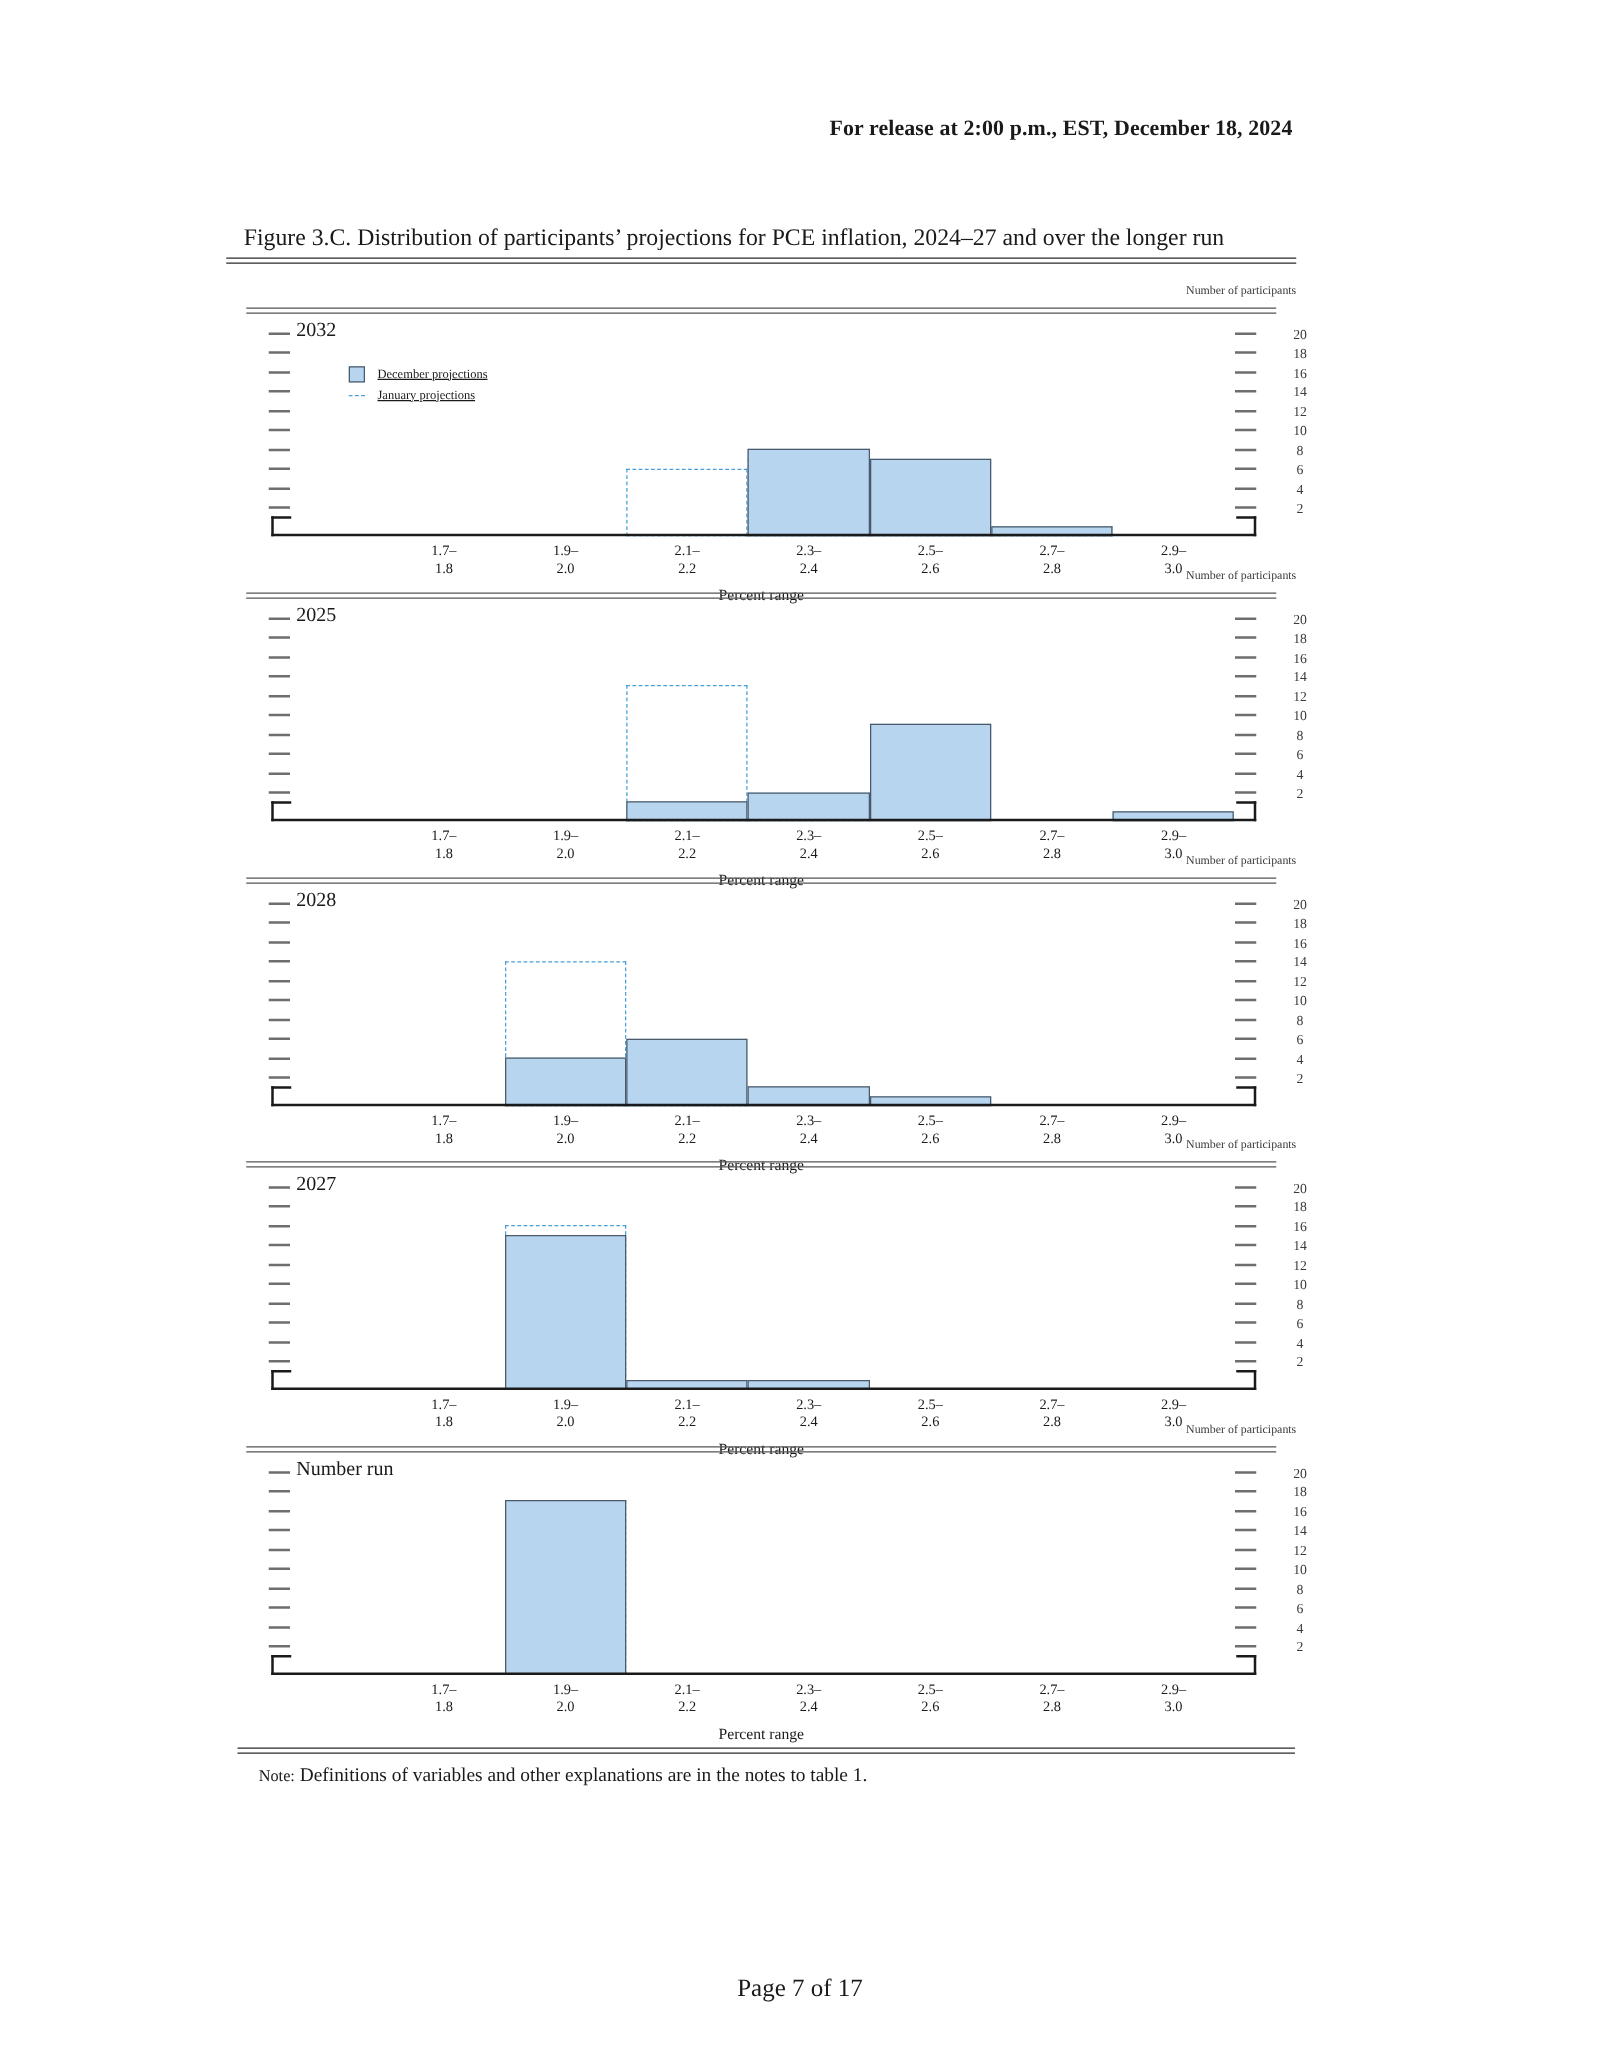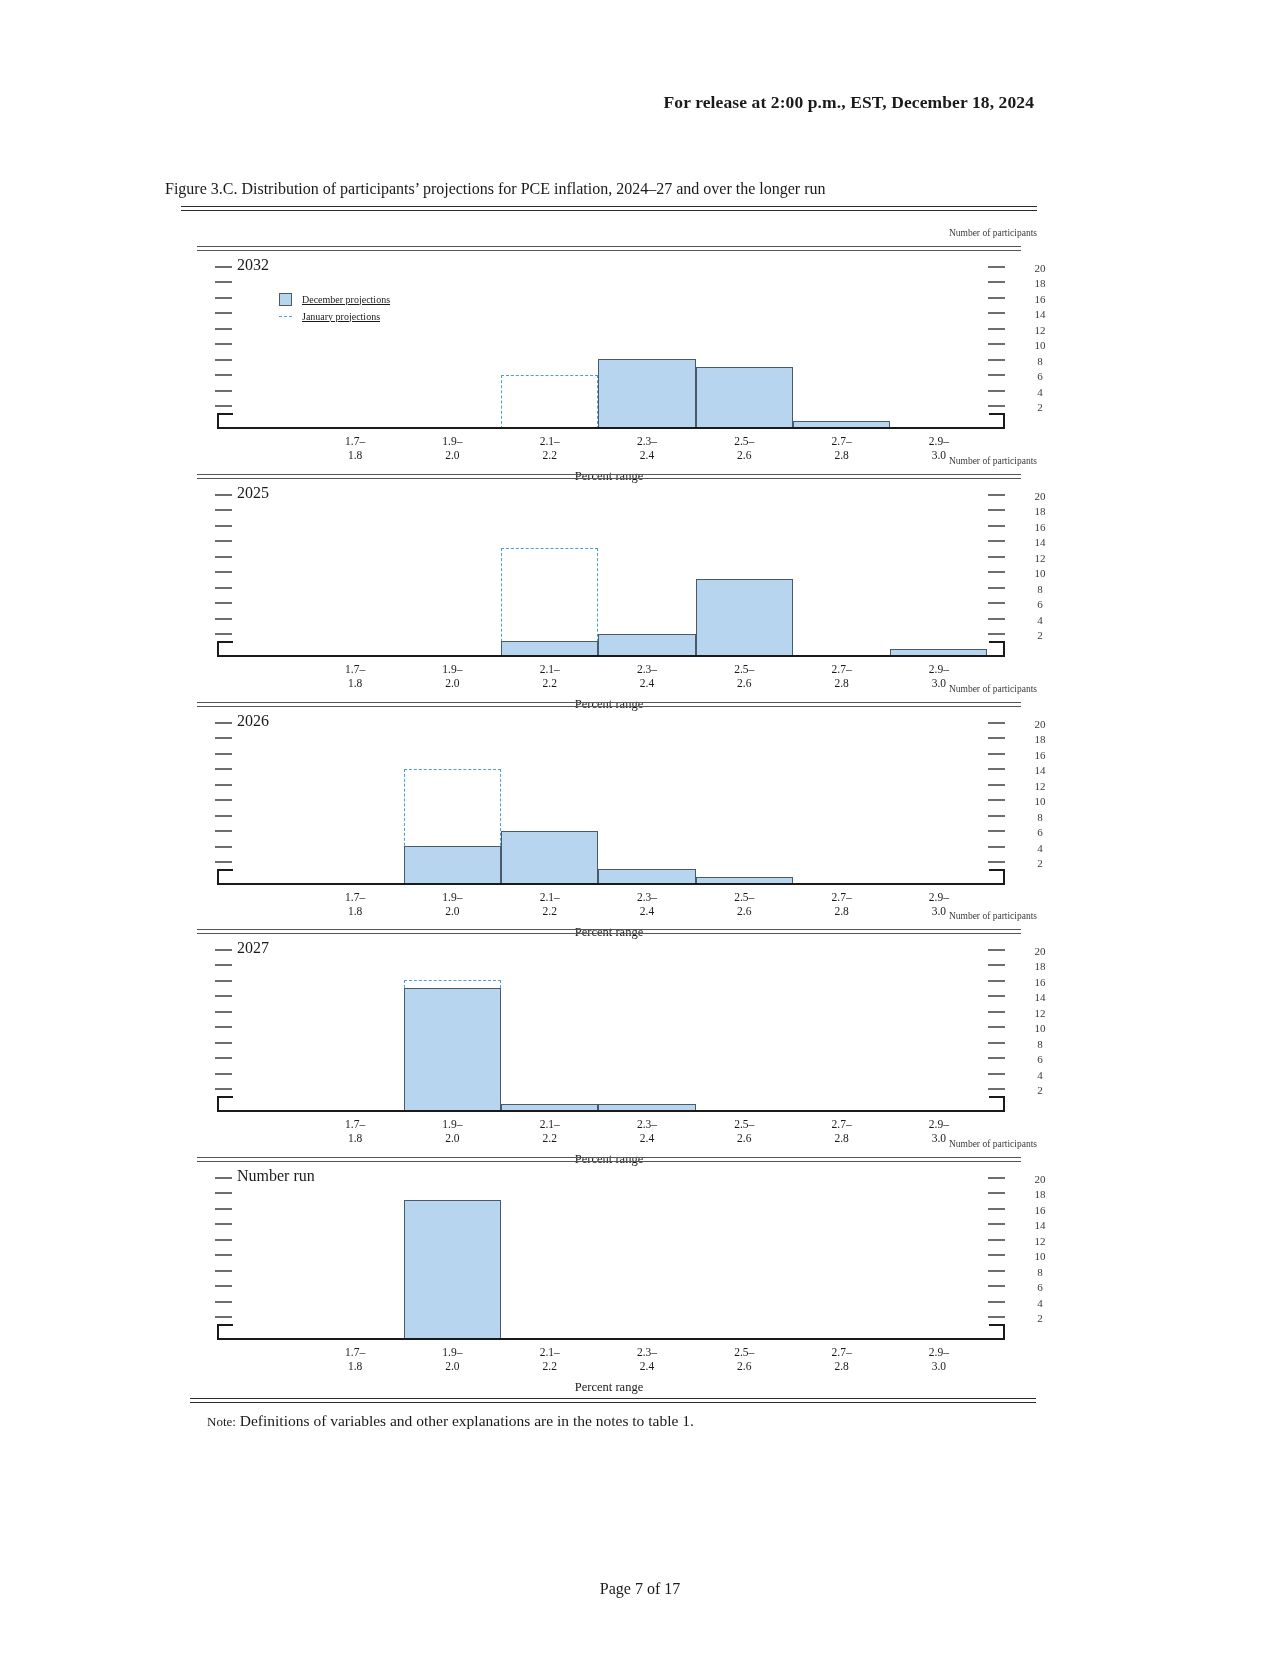--- a/index.html
+++ b/index.html
@@ -13,22 +13,22 @@
   }
 
   
   .release-line{
     position:absolute; top:92px; right:246px;
     font-size:17.5px; font-weight:bold; letter-spacing:.1px;
     white-space:nowrap;
   }
 
   .fig-title{
-    position:absolute; left:165px; top:180px;
-    font-size:16px; white-space:nowrap;
+    position:absolute; left:195px; top:180px;
+    font-size:19px; white-space:nowrap;
   }
   .title-rule{
     position:absolute; left:181px; top:206px; width:856px; height:3px;
     border-top:1px solid #2b2b2b; border-bottom:1px solid #2b2b2b;
   }
 
   
   .panel{ position:absolute; left:181px; width:856px; }
 
   .panel-toprule{
@@ -116,21 +116,21 @@
     position:absolute; left:190px; top:1398px; width:846px; height:3px;
     border-top:1px solid #2b2b2b; border-bottom:1px solid #2b2b2b;
   }
   .note{
     position:absolute; left:207px; top:1412px;
     font-size:15.5px; white-space:nowrap;
   }
   .note .sc{ font-size:13px; }
   .pagenum{
     position:absolute; left:0; right:0; top:1580px;
-    text-align:center; font-size:16px;
+    text-align:center; font-size:20px;
   }
 </style>
 </head>
 <body>
 
 <div class="release-line">For release at 2:00 p.m., EST, December 18, 2024</div>
 
 <div class="fig-title">Figure 3.C. Distribution of participants’ projections for PCE inflation, 2024–27 and over the longer run</div>
 <div class="title-rule"></div>
 
@@ -293,21 +293,21 @@
       <div class="xlab" style="left: 722.847px; top: 203px;">
         <div>2.9–</div>
         <div>3.0</div>
       </div>
       <div class="xtitle" style="top: 237px;">Percent range</div>
     </div>
     <div class="panel" style="top: 688px; height: 228px;">
       <div class="nop-label">Number of participants</div>
       <div class="panel-toprule"></div>
       <div class="plot" style="height: 175px;">
-        <div class="year-label">2026</div>
+        <div class="year-label">2028</div>
         <div class="tick left" style="bottom: 161.238px;"></div>
         <div class="tick right" style="bottom: 161.238px;"></div>
         <div class="ticklab" style="bottom: 155.238px;">20</div>
         <div class="tick left" style="bottom: 145.714px;"></div>
         <div class="tick right" style="bottom: 145.714px;"></div>
         <div class="ticklab" style="bottom: 139.714px;">18</div>
         <div class="tick left" style="bottom: 130.19px;"></div>
         <div class="tick right" style="bottom: 130.19px;"></div>
         <div class="ticklab" style="bottom: 124.19px;">16</div>
         <div class="tick left" style="bottom: 114.667px;"></div>

